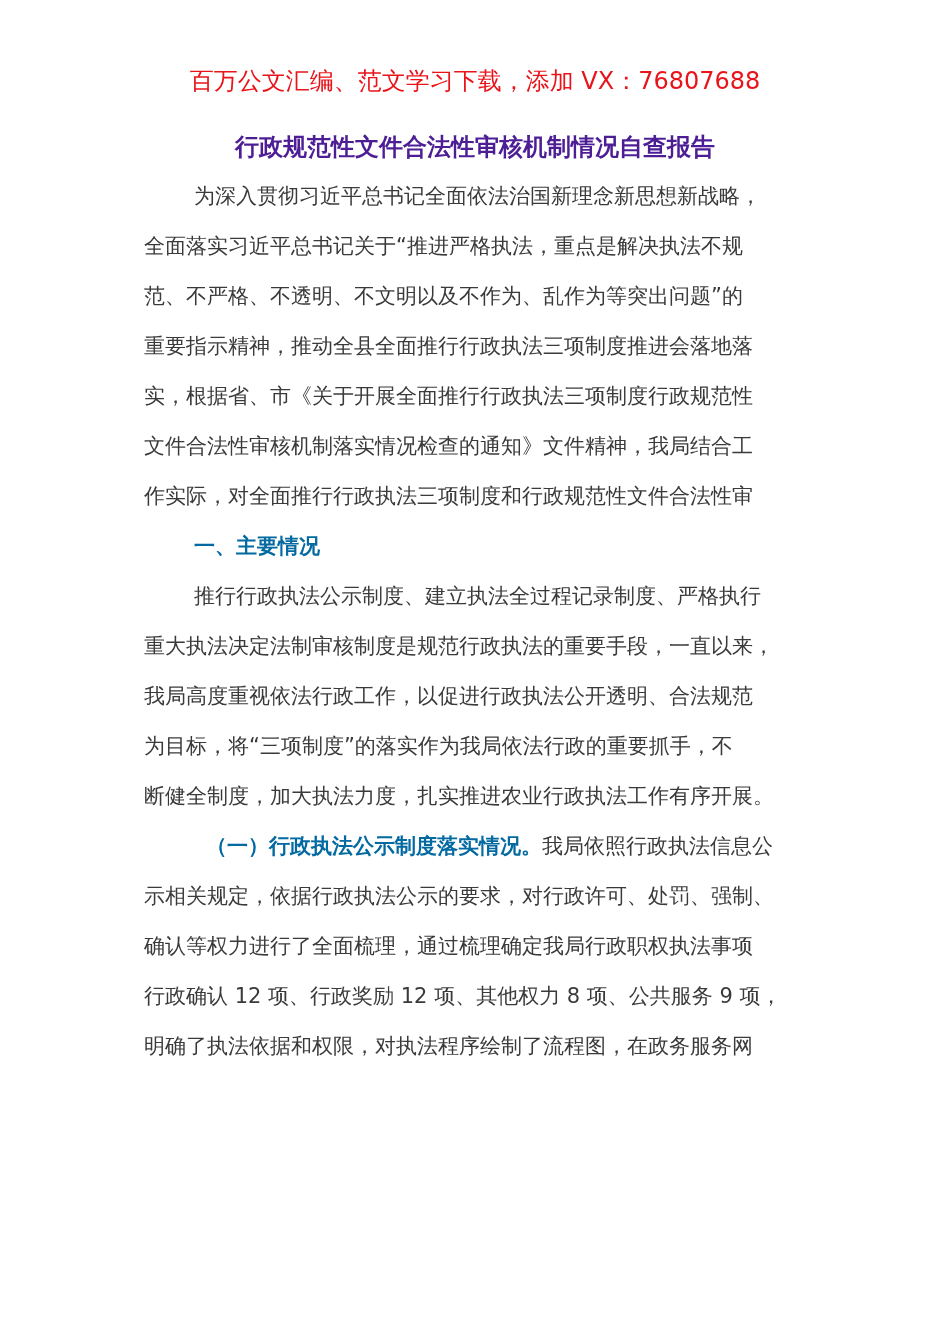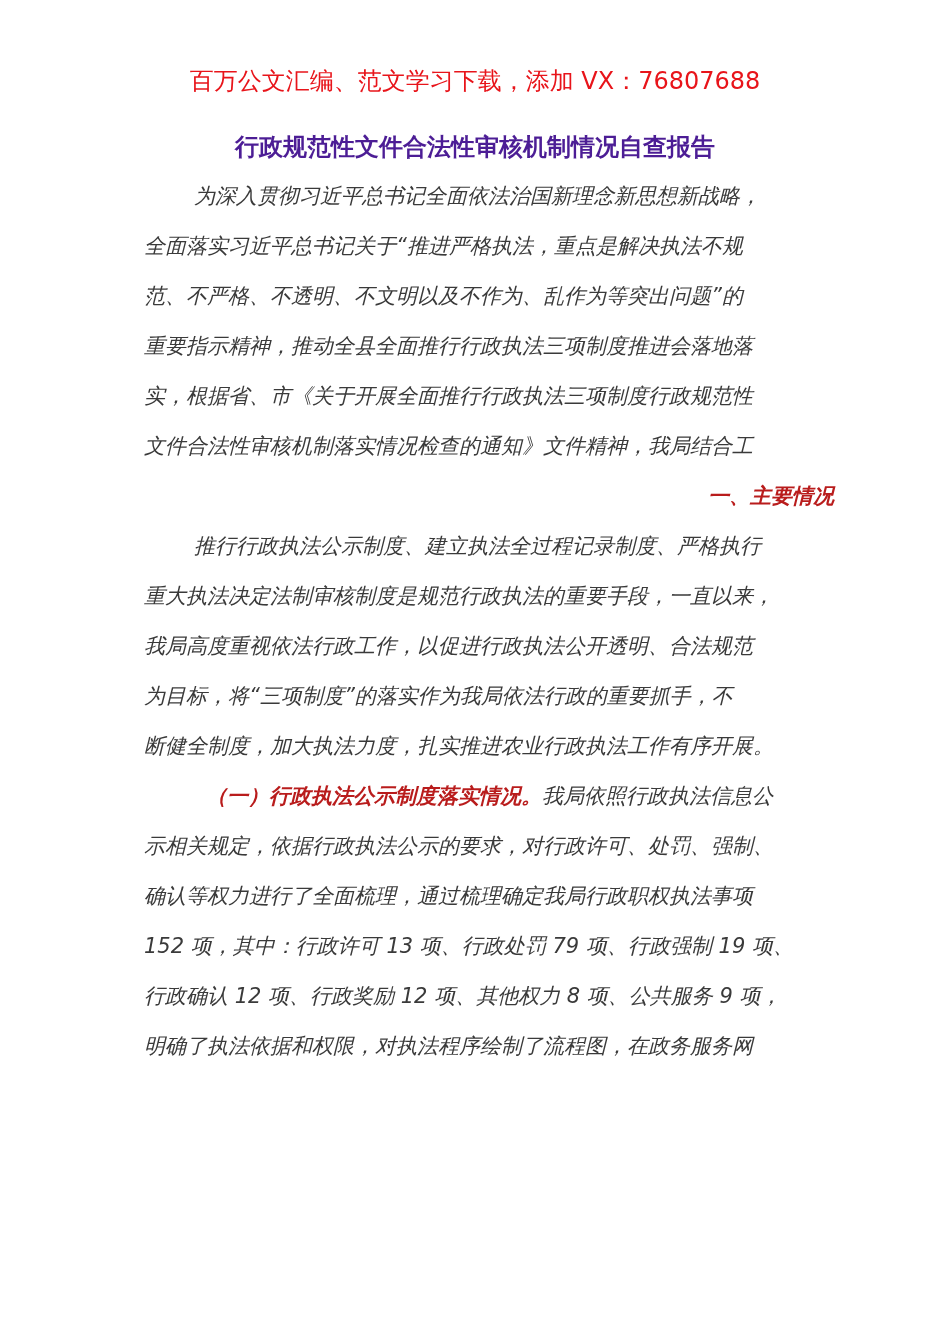--- a/index.html
+++ b/index.html
@@ -51,53 +51,52 @@
       top: 171px;
       width: 690px;
     }
     .line {
       display: block;
       height: 50px;
       line-height: 50px;
       font-size: 21px;
       white-space: nowrap;
       color: #3a3a3a;
-      font-style: italic;
     }
     .indent { padding-left: 50px; }
     .indent-sub { padding-left: 62px; }
-    .bold { font-weight: bold; color: #b91c1c; text-align: right; }
+    .bold { font-weight: bold; color: #0369a1; }
   </style>
 </head>
 <body>
 
 <div class="page">
 
   <div class="watermark">百万公文汇编、范文学习下载，添加 VX：76807688</div>
 
   <div class="title">行政规范性文件合法性审核机制情况自查报告</div>
 
   <div class="body-text">
     <span class="line indent">为深入贯彻习近平总书记全面依法治国新理念新思想新战略，</span>
     <span class="line">全面落实习近平总书记关于“推进严格执法，重点是解决执法不规</span>
     <span class="line">范、不严格、不透明、不文明以及不作为、乱作为等突出问题”的</span>
     <span class="line">重要指示精神，推动全县全面推行行政执法三项制度推进会落地落</span>
     <span class="line">实，根据省、市《关于开展全面推行行政执法三项制度行政规范性</span>
     <span class="line">文件合法性审核机制落实情况检查的通知》文件精神，我局结合工</span>
+    <span class="line">作实际，对全面推行行政执法三项制度和行政规范性文件合法性审</span>
 
     <span class="line indent bold">一、主要情况</span>
 
     <span class="line indent">推行行政执法公示制度、建立执法全过程记录制度、严格执行</span>
     <span class="line">重大执法决定法制审核制度是规范行政执法的重要手段，一直以来，</span>
     <span class="line">我局高度重视依法行政工作，以促进行政执法公开透明、合法规范</span>
     <span class="line">为目标，将“三项制度”的落实作为我局依法行政的重要抓手，不</span>
     <span class="line">断健全制度，加大执法力度，扎实推进农业行政执法工作有序开展。</span>
 
     <span class="line indent-sub"><span class="bold">（一）行政执法公示制度落实情况。</span><span>我局依照行政执法信息公</span></span>
 
     <span class="line">示相关规定，依据行政执法公示的要求，对行政许可、处罚、强制、</span>
     <span class="line">确认等权力进行了全面梳理，通过梳理确定我局行政职权执法事项</span>
-    <span class="line">152 项，其中：行政许可 13 项、行政处罚 79 项、行政强制 19 项、</span>
     <span class="line">行政确认 12 项、行政奖励 12 项、其他权力 8 项、公共服务 9 项，</span>
     <span class="line">明确了执法依据和权限，对执法程序绘制了流程图，在政务服务网</span>
   </div>
 
 </div>
 
 </body></html>

